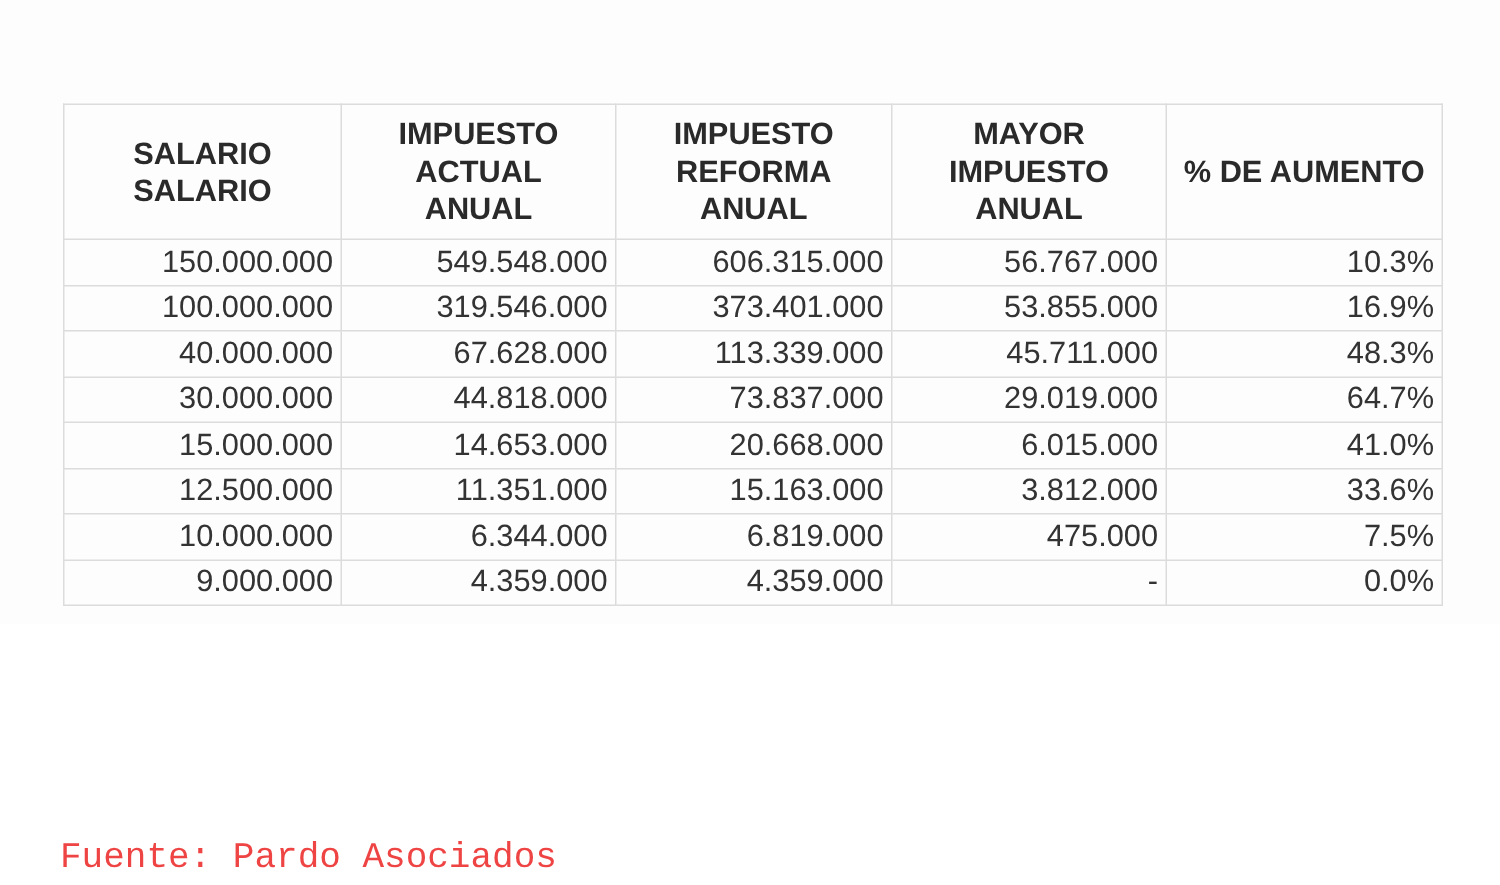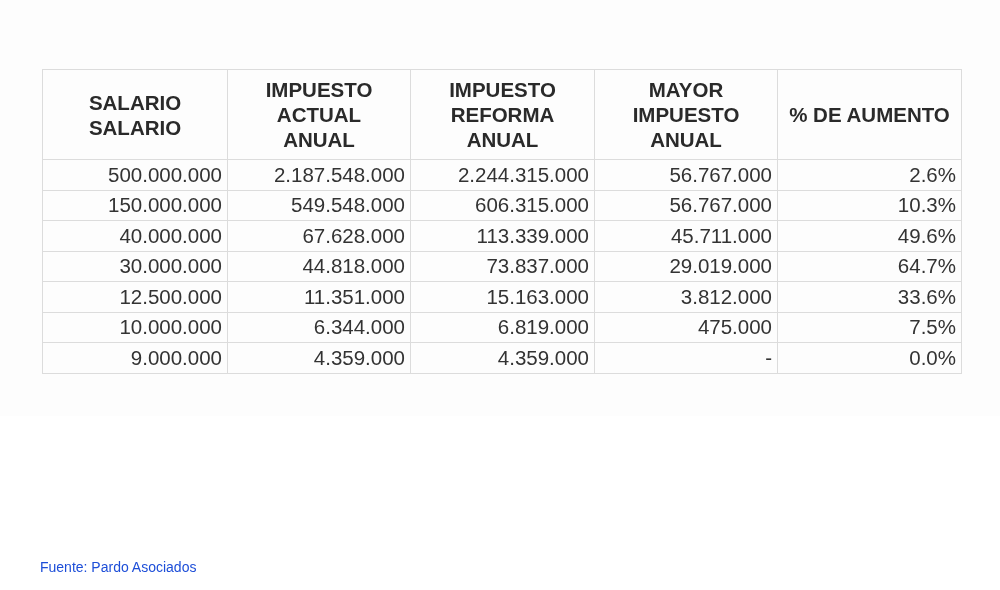--- a/index.html
+++ b/index.html
@@ -55,22 +55,23 @@
       text-align: right;
       color: #333333;
       white-space: nowrap;
       vertical-align: middle;
       padding-right: 5px;
     }
     .source {
       position: absolute;
       left: 40px;
       top: 559px;
-      font-size: 14px;
-      color: #1d4ed8;
+      font-size: 24px;
+      color: #ef4444;
+      font-family: Liberation Mono, monospace;
     }
   </style>
 </head>
 <body>
 
 <div class="doc">
   <table class="tax">
     <colgroup>
       <col class="c1">
         <col class="c2">
@@ -99,46 +100,53 @@
           <span>IMPUESTO</span>
           <span>ANUAL</span>
         </th>
         <th>
           <span>% DE AUMENTO</span>
         </th>
       </tr>
     </thead>
     <tbody id="tbody">
       <tr>
-          <td>500.000.000</td>
-          <td>2.187.548.000</td>
-          <td>2.244.315.000</td>
-          <td>56.767.000</td>
-          <td>2.6%</td>
-        </tr>
-      <tr>
           <td>150.000.000</td>
           <td>549.548.000</td>
           <td>606.315.000</td>
           <td>56.767.000</td>
           <td>10.3%</td>
         </tr>
       <tr>
+          <td>100.000.000</td>
+          <td>319.546.000</td>
+          <td>373.401.000</td>
+          <td>53.855.000</td>
+          <td>16.9%</td>
+        </tr>
+      <tr>
           <td>40.000.000</td>
           <td>67.628.000</td>
           <td>113.339.000</td>
           <td>45.711.000</td>
-          <td>49.6%</td>
+          <td>48.3%</td>
         </tr>
       <tr>
           <td>30.000.000</td>
           <td>44.818.000</td>
           <td>73.837.000</td>
           <td>29.019.000</td>
           <td>64.7%</td>
+        </tr>
+      <tr>
+          <td>15.000.000</td>
+          <td>14.653.000</td>
+          <td>20.668.000</td>
+          <td>6.015.000</td>
+          <td>41.0%</td>
         </tr>
       <tr>
           <td>12.500.000</td>
           <td>11.351.000</td>
           <td>15.163.000</td>
           <td>3.812.000</td>
           <td>33.6%</td>
         </tr>
       <tr>
           <td>10.000.000</td>

